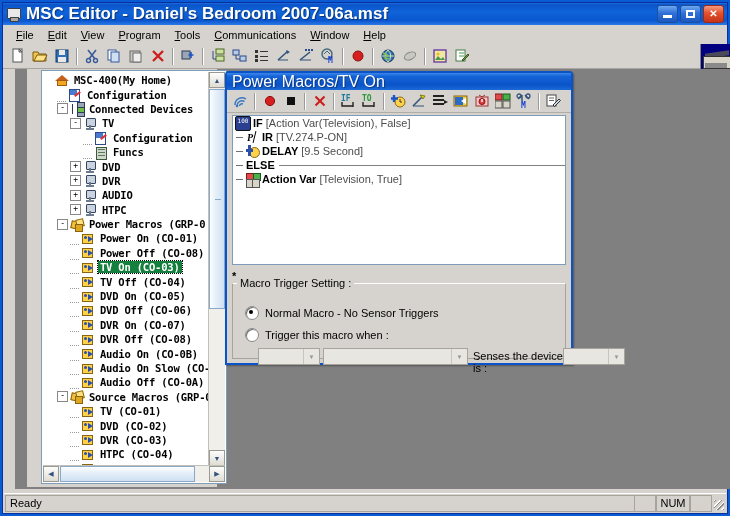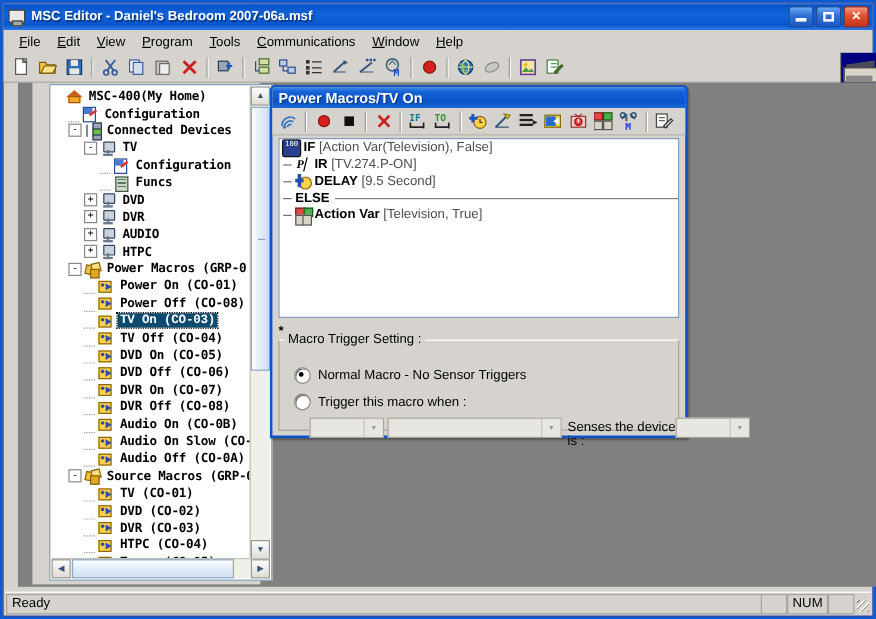--- a/index.html
+++ b/index.html
@@ -13,21 +13,21 @@
   .win-frame{position:absolute;left:2px;top:2px;width:726px;height:512px;
        border:1px solid #0831a0;box-sizing:border-box;background:#d6d3ce;}
 
   
   .titlebar{position:absolute;left:0;top:0;width:724px;height:22px;
        background:linear-gradient(to bottom,#1f6ede 0%,#0a53c8 8%,#1064da 40%,#0a56cf 80%,#2a7ae8 100%);
        display:flex;align-items:center;}
   .title-ico{width:16px;height:14px;margin:0 4px 0 3px;position:relative;flex:none;}
   .title-ico .mon{position:absolute;left:1px;top:1px;width:12px;height:9px;background:#e8e8e8;border:1px solid #404040;border-radius:1px;}
   .title-ico .base{position:absolute;left:4px;top:10px;width:7px;height:3px;background:#a8a8a8;border:1px solid #404040;}
-  .title-text{color:#fff;font-weight:bold;font-size:11px;
+  .title-text{color:#fff;font-weight:bold;font-size:17px;
        text-shadow:1px 1px 1px rgba(0,0,0,.45);white-space:nowrap;
        font-family:"Liberation Sans",sans-serif;}
   .title-btns{margin-left:auto;display:flex;gap:2px;padding-right:3px;}
   .tb-btn{width:21px;height:18px;border-radius:3px;position:relative;
        border:1px solid #1a4fa0;box-sizing:border-box;
        background:linear-gradient(to bottom,#6ea8f0,#2f70d8 45%,#1b58bd);}
   .tb-btn.close{background:linear-gradient(to bottom,#f59a80,#e2502c 45%,#c5341a);border-color:#9c2a14;}
   .tb-btn .g{position:absolute;color:#fff;font-size:10px;left:0;right:0;text-align:center;top:2px;font-weight:bold;font-family:"Liberation Sans",sans-serif;}
   .tb-btn .minbar{position:absolute;left:5px;bottom:4px;width:9px;height:3px;background:#fff;}
   .tb-btn .maxsq{position:absolute;left:5px;top:4px;width:9px;height:8px;border:2px solid #fff;box-sizing:border-box;}
@@ -48,21 +48,21 @@
   .client{position:absolute;left:1px;top:66px;width:722px;height:420px;background:#808080;margin-left:11px;}
 
   
   .treepanel{position:absolute;left:14px;top:1px;width:186px;height:414px;
        background:#fff;border:1px solid #7f9db9;box-sizing:border-box;}
   .treeouter{position:absolute;left:12px;top:0px;width:190px;height:418px;background:#d6d3ce;}
   .tree{position:absolute;left:2px;top:2px;width:167px;height:395px;overflow:hidden;background:#fff;}
   .trow{height:14.4px;display:flex;align-items:center;white-space:nowrap;
         font-family:"DejaVu Sans Mono","Liberation Mono",monospace;font-size:10.5px;color:#000;letter-spacing:-0.2px;}
   .trow .lbl{padding:0 2px;}
-  .trow.sel .lbl{background:#0c4a6e;color:#fff;outline:1px dotted #000;font-family:Liberation Mono, monospace;}
+  .trow.sel .lbl{background:#15803d;color:#fff;outline:1px dotted #000;}
   .trow.bold .lbl{font-weight:bold;}
   .ind{display:inline-block;flex:none;}
   .exp{width:9px;height:9px;border:1px solid #888;background:#fff;font-size:8px;line-height:7px;
        text-align:center;color:#000;flex:none;margin-right:2px;font-family:"DejaVu Sans Mono",monospace;}
   .expspace{width:11px;flex:none;}
   .dash{width:11px;flex:none;position:relative;}
   .dash:before{content:"";position:absolute;left:0;top:6px;width:9px;border-top:1px dotted #9a9a9a;}
 
   .ico{width:14px;height:13px;flex:none;margin-right:3px;position:relative;}
   
@@ -104,21 +104,21 @@
   .hsb{position:absolute;left:1px;right:1px;bottom:1px;height:16px;background:#f1efe9;border-top:1px solid #c3c0b8;}
   .hsb .thumb{position:absolute;left:17px;top:0;width:135px;height:16px;
       background:linear-gradient(#fdfdfd,#e6f0fa 40%,#cfe0f2);border:1px solid #8aa8c8;box-sizing:border-box;}
 
   
   .mdi{position:absolute;left:210px;top:2px;width:348px;height:294px;
        border:2px solid #0a53c8;border-radius:4px 4px 0 0;box-sizing:border-box;background:#d6d3ce;
        box-shadow:1px 1px 2px rgba(0,0,0,.35);}
   .mdi-title{height:17px;background:linear-gradient(to bottom,#3d87e8 0%,#1563d8 20%,#0a53c8 70%,#1c6ad8 100%);
        display:flex;align-items:center;padding-left:5px;}
-  .mdi-title span{color:#fff;font-weight:bold;font-size:12px;text-shadow:1px 1px 1px rgba(0,0,0,.4);}
+  .mdi-title span{color:#fff;font-weight:normal;font-size:16px;text-shadow:1px 1px 1px rgba(0,0,0,.4);}
   .mdi-tb{height:22px;background:#d6d3ce;display:flex;align-items:center;padding-left:3px;
        border-bottom:1px solid #b0ada6;}
   .mtbtn{width:21px;height:20px;display:flex;align-items:center;justify-content:center;flex:none;}
   .mdi-body{position:absolute;left:2px;right:2px;top:40px;bottom:2px;background:#d6d3ce;}
 
   
   .codebox{position:absolute;left:3px;top:2px;right:3px;height:150px;background:#fff;
        border:1px solid #7f9db9;box-sizing:border-box;overflow:hidden;}
   .cline{display:flex;align-items:center;height:14px;white-space:nowrap;padding-left:2px;}
   .cline .tw{width:11px;flex:none;position:relative;height:14px;}

